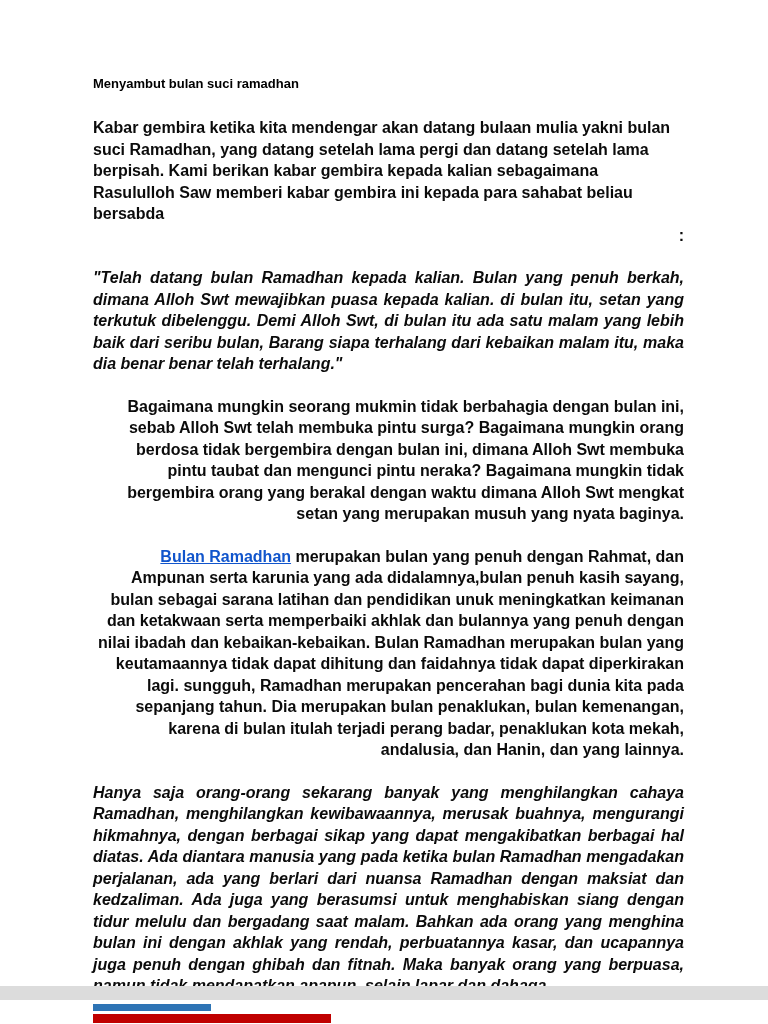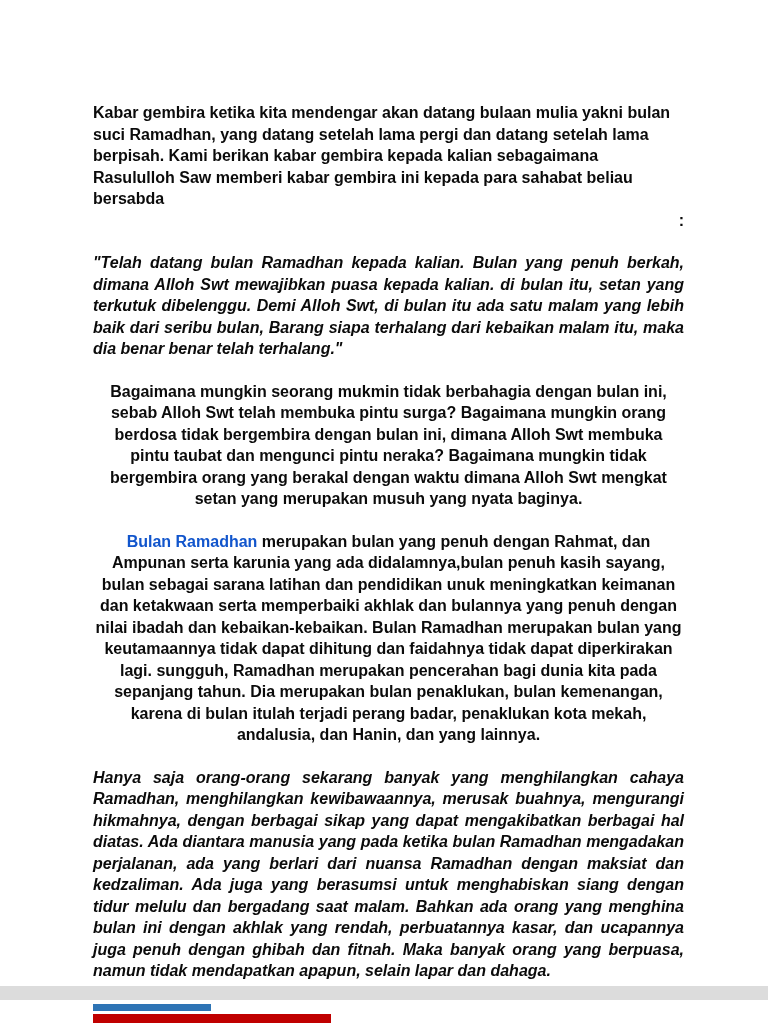--- a/index.html
+++ b/index.html
@@ -28,24 +28,25 @@
   .doc-body {
     font-size:16px;
     font-weight:700;
     line-height:21.5px;
     margin-top:26px;
   }
   .doc-body p { margin:0 0 21px 0; }
   .para-intro { margin-bottom:0 !important; text-align:left; }
   .colon-line { text-align:right; }
   .quote-para { font-style:italic; text-align:justify; }
-  .para-left { text-align:center; }
+  .para-left { text-align:right; }
   .para-justify { text-align:justify;font-style:italic; }
   .doc-link {
     color:#1155cc;
+    text-decoration:underline;
     cursor:pointer;
   }
   .page-gap {
     position:absolute;
     top:986px; left:0;
     width:768px; height:14px;
     background:#dcdcdc;
   }
   .next-page {
     position:absolute;
@@ -53,20 +54,21 @@
     width:768px; height:24px;
     background:#ffffff;
     padding:4px 0 0 93px;
   }
   .next-page .bar { margin-bottom:3px; }
 </style>
 </head>
 <body>
 
 <div class="doc-page">
+  <div class="doc-heading">Menyambut bulan suci ramadhan</div>
 
   <div class="doc-body">
     <p class="para-intro">Kabar gembira ketika kita mendengar akan datang bulaan mulia yakni bulan suci Ramadhan, yang datang setelah lama pergi dan datang setelah lama berpisah. Kami berikan kabar gembira kepada kalian sebagaimana Rasululloh Saw memberi kabar gembira ini kepada para sahabat beliau bersabda</p>
 
     <p class="colon-line">:</p>
 
     <p class="quote-para">"Telah datang bulan Ramadhan kepada kalian. Bulan yang penuh berkah, dimana Alloh Swt mewajibkan puasa kepada kalian. di bulan itu, setan yang terkutuk dibelenggu. Demi Alloh Swt, di bulan itu ada satu malam yang lebih baik dari seribu bulan, Barang siapa terhalang dari kebaikan malam itu, maka dia benar benar telah terhalang."</p>
 
     <p class="para-left">Bagaimana mungkin seorang mukmin tidak berbahagia dengan bulan ini, sebab Alloh Swt telah membuka pintu surga? Bagaimana mungkin orang berdosa tidak bergembira dengan bulan ini, dimana Alloh Swt membuka pintu taubat dan mengunci pintu neraka? Bagaimana mungkin tidak bergembira orang yang berakal dengan waktu dimana Alloh Swt mengkat setan yang merupakan musuh yang nyata baginya.</p>
 

